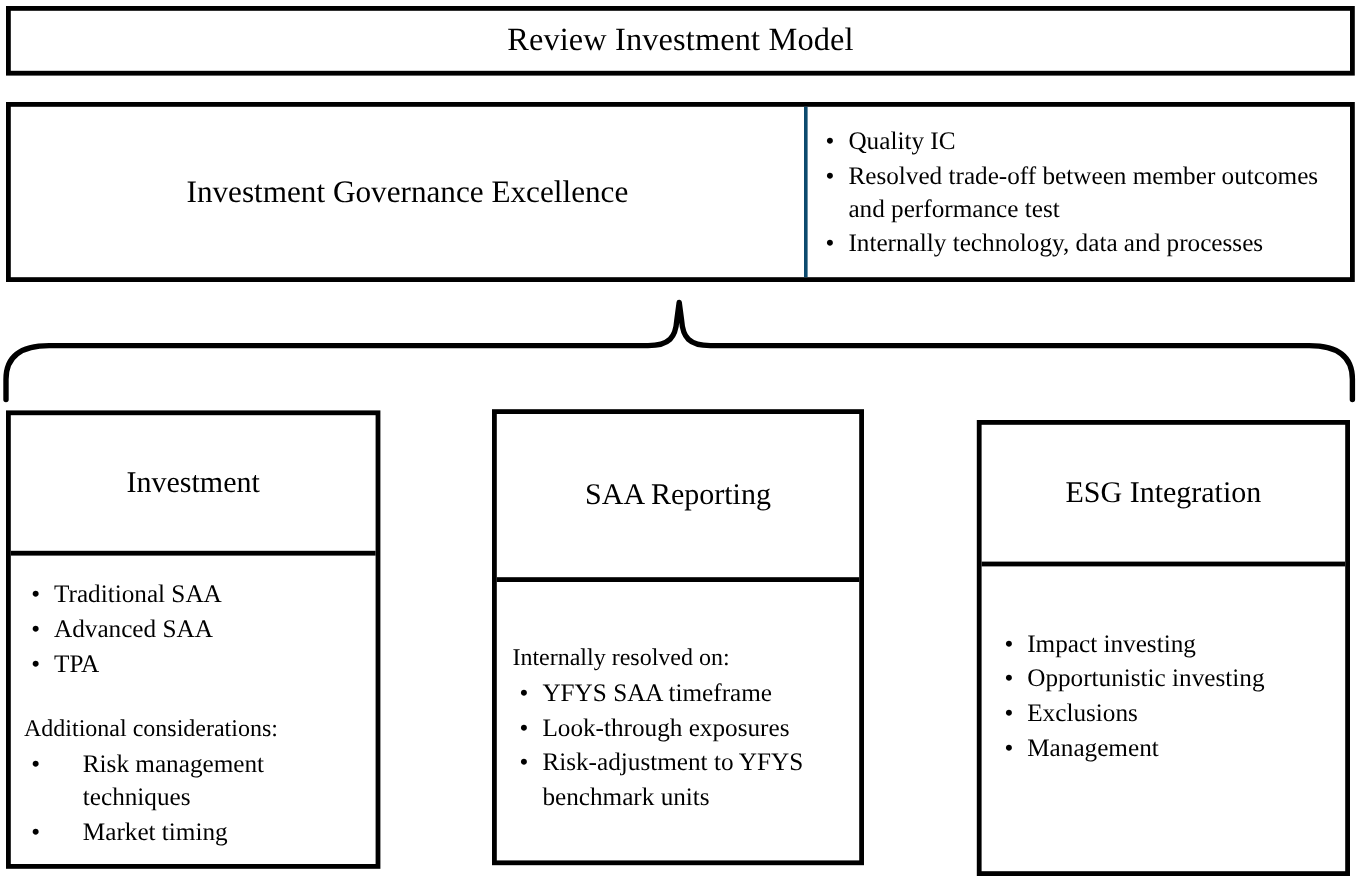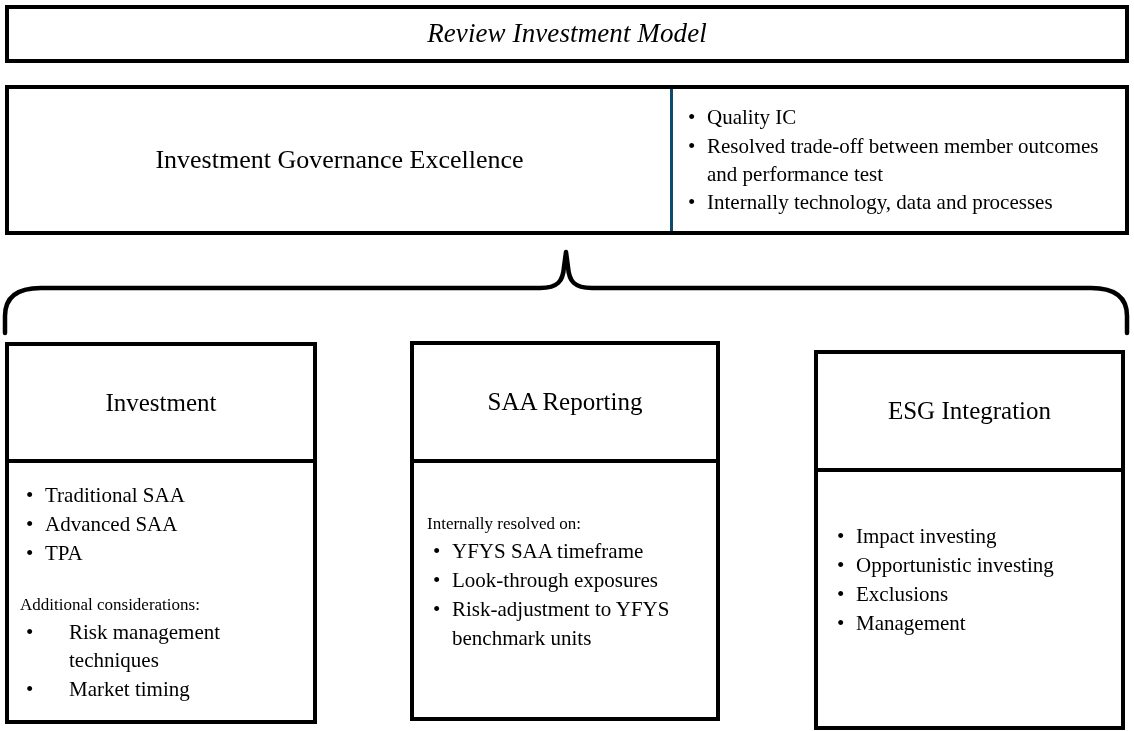--- a/index.html
+++ b/index.html
@@ -29,21 +29,20 @@
 
   
   #title-box {
     left: 5px;
     top: 5px;
     width: 1124px;
     height: 58px;
     display: flex;
     align-items: center;
     justify-content: center;
-    font-style: italic;
   }
   #title-text {
     font-size: 27px;
     line-height: 1.1;
     letter-spacing: 0.1px;
     white-space: nowrap;
   }
 
   
   #governance-box {
@@ -123,21 +122,21 @@
   .col-head {
     box-sizing: border-box;
     border-bottom: 4px solid #000000;
     display: flex;
     align-items: center;
     justify-content: center;
     text-align: center;
     padding: 0 12px;
   }
   #col-box-1 .col-head { height: 117px; }
-  #col-box-2 .col-head { height: 118px; }
+  #col-box-2 .col-head { height: 140px; }
   #col-box-3 .col-head { height: 118px; }
 
   .col-head-text {
     font-size: 25px;
     line-height: 1.25;
   }
 
   .col-body {
     flex: 1;
     box-sizing: border-box;
@@ -151,21 +150,21 @@
     padding-top: 18px;
   }
   #col-box-2 .col-body,
   #col-box-3 .col-body {
     justify-content: flex-start;
     padding-top: 50px;
     padding-left: 10px;
   }
 
   .body-lead {
-    font-size: 17px;
+    font-size: 20px;
     line-height: 1.35;
     margin: 0 0 1px 3px;
   }
 
   .tight-list {
     list-style: none;
     margin: 0;
     padding: 0;
   }
   .tight-list li {

